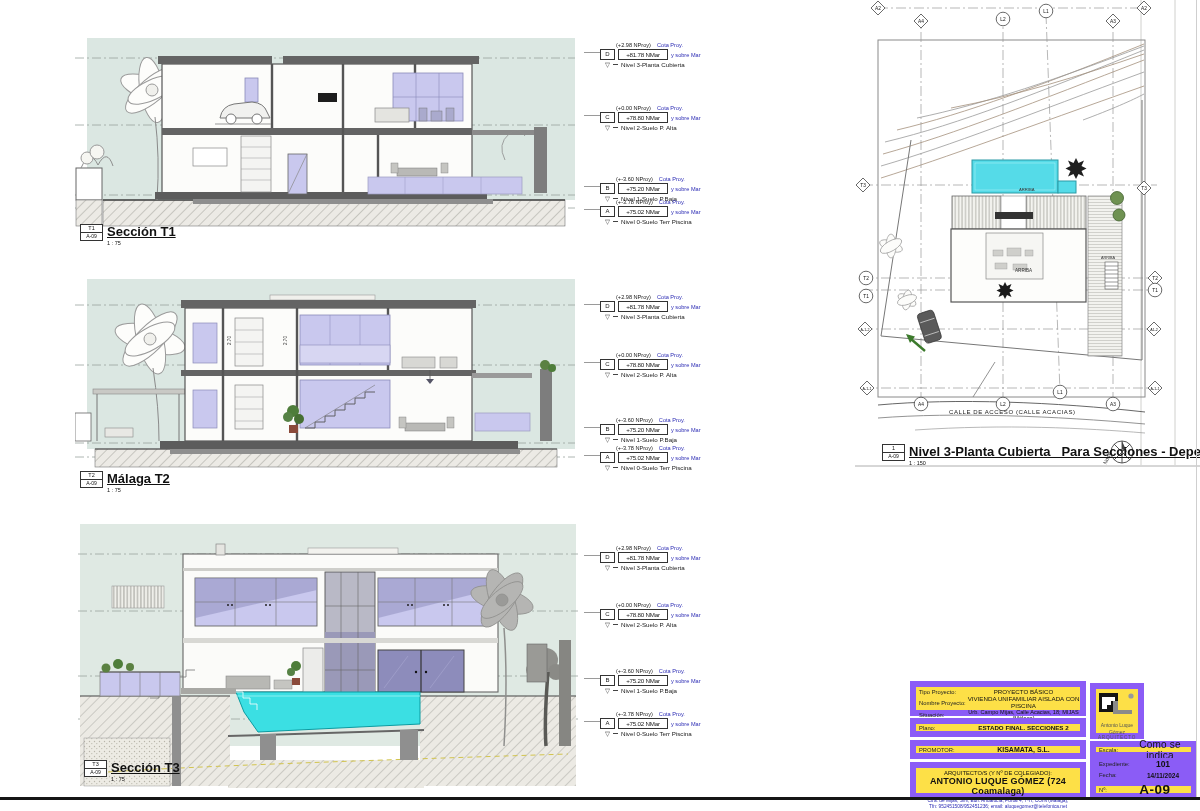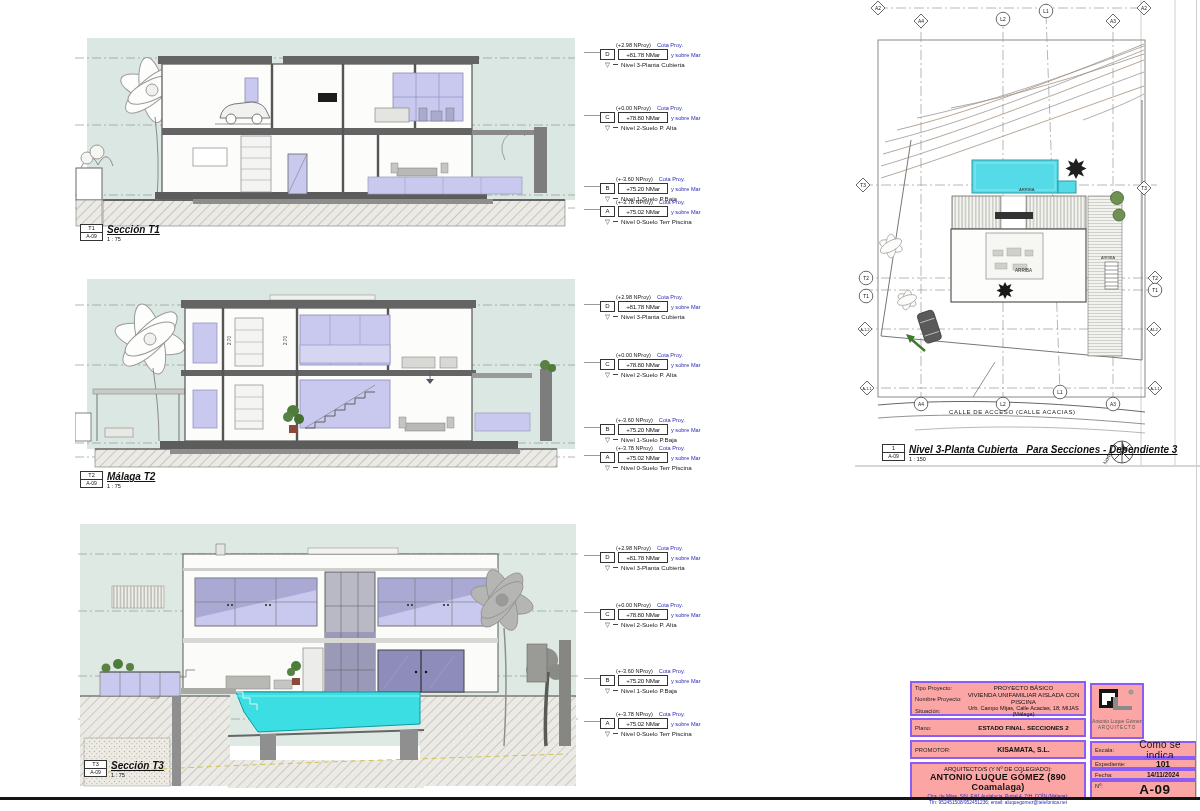--- a/index.html
+++ b/index.html
@@ -20,26 +20,26 @@
   .lr3{display:flex;gap:3px;margin-left:5px;margin-top:1px;align-items:center;}
   .tri{font-size:6.5px;color:#333;line-height:6px;}
   .ldash{width:5px;border-top:0.8px solid #444;height:0;}
   .nm{font-size:6.2px;white-space:nowrap;}
 
   
   .cap{position:absolute;display:flex;gap:4px;align-items:flex-start;color:#111;}
   .capbox{border:1px solid #333;width:21px;text-align:center;background:#fff;}
   .capnum{font-size:5.5px;border-bottom:1px solid #333;line-height:7px;}
   .capref{font-size:5px;line-height:7px;}
-  .captitle{font-size:10px;font-weight:700;text-decoration:underline;white-space:nowrap;font-style:italic;}
+  .captitle{font-size:13px;font-weight:700;text-decoration:underline;white-space:nowrap;}
   .capscale{font-size:5.5px;margin-top:1px;}
 
   
   .tb{position:absolute;left:910px;top:681px;width:287px;height:118px;color:#111;}
-  .tb .box{position:absolute;border:2px solid #8b5cf6;background:#fca5a5;box-sizing:border-box;}
+  .tb .box{position:absolute;border:6px solid #8b5cf6;background:#fde047;box-sizing:border-box;}
   .trow{display:flex;align-items:center;}
   .lbl{font-size:5.8px;color:#222;padding-left:3px;white-space:nowrap;}
   .cval{flex:1;text-align:center;}
   .v62{font-size:6.2px;}
   .v58{font-size:5.6px;}
   .arqname{font-size:9px;font-weight:700;letter-spacing:0.2px;}
   .contact{font-size:4.8px;color:#2b2bb4;text-align:center;line-height:1.35;}
   .escala-v{font-size:10px;letter-spacing:0.2px;}
   .exp-v{font-size:8.5px;font-weight:600;}
   .fec-v{font-size:6.5px;font-weight:700;}
@@ -811,21 +811,21 @@
         </div>
     </div>
     <div class="box" style="left:0;top:59px;width:176px;height:19px">
       <div class="trow" style="height:100%">
           <span class="lbl" style="width:48px">PROMOTOR:</span>
           <span class="cval" style="font-size:7px;font-weight:700">KISAMATA, S.L.</span>
         </div>
     </div>
     <div class="box" style="left:0;top:81px;width:176px;height:37px;text-align:center">
       <div style="font-size:5.8px;margin-top:2px">ARQUITECTO/S (Y Nº DE COLEGIADO):</div>
-      <div class="arqname">ANTONIO LUQUE GÓMEZ (890 Coamalaga)</div>
+      <div class="arqname">ANTONIO LUQUE GÓMEZ (724 Coamalaga)</div>
       <div class="contact" style="margin-top:2px"><span>Ctra. de Mijas, S/N, Edif. Andalucía, Portal 4, 7ºH, COÍN (Málaga);</span><br><span>Tfn: 952451508/952451236; email: aluquegomez@telefonica.net</span></div>
     </div>
 
     <div class="box" style="left:180px;top:2px;width:54px;height:56px;text-align:center">
       <svg width="38" height="26" viewBox="0 0 38 26" style="margin-top:3px">
         <rect x="1" y="1" width="19" height="19" fill="#141414"></rect>
         <path d="M4,17 h5 v-4 h4 v-4 h4 v-4 h-13 z" fill="#fff"></path>
         <rect x="15" y="9" width="5" height="13" fill="#8a8a8a"></rect>
         <rect x="15" y="18" width="19" height="4" fill="#8a8a8a"></rect>
         <circle cx="33" cy="4" r="2.6" fill="#9a9a9a"></circle>

